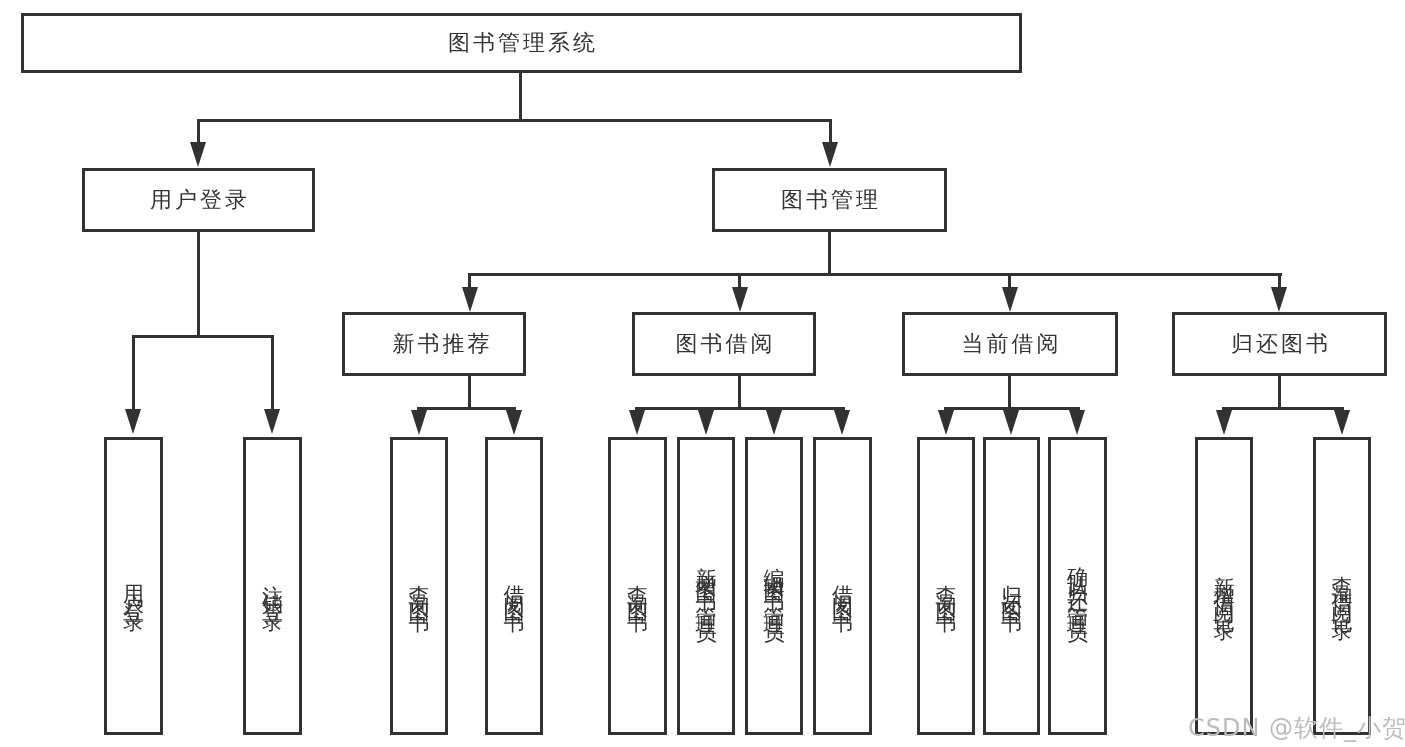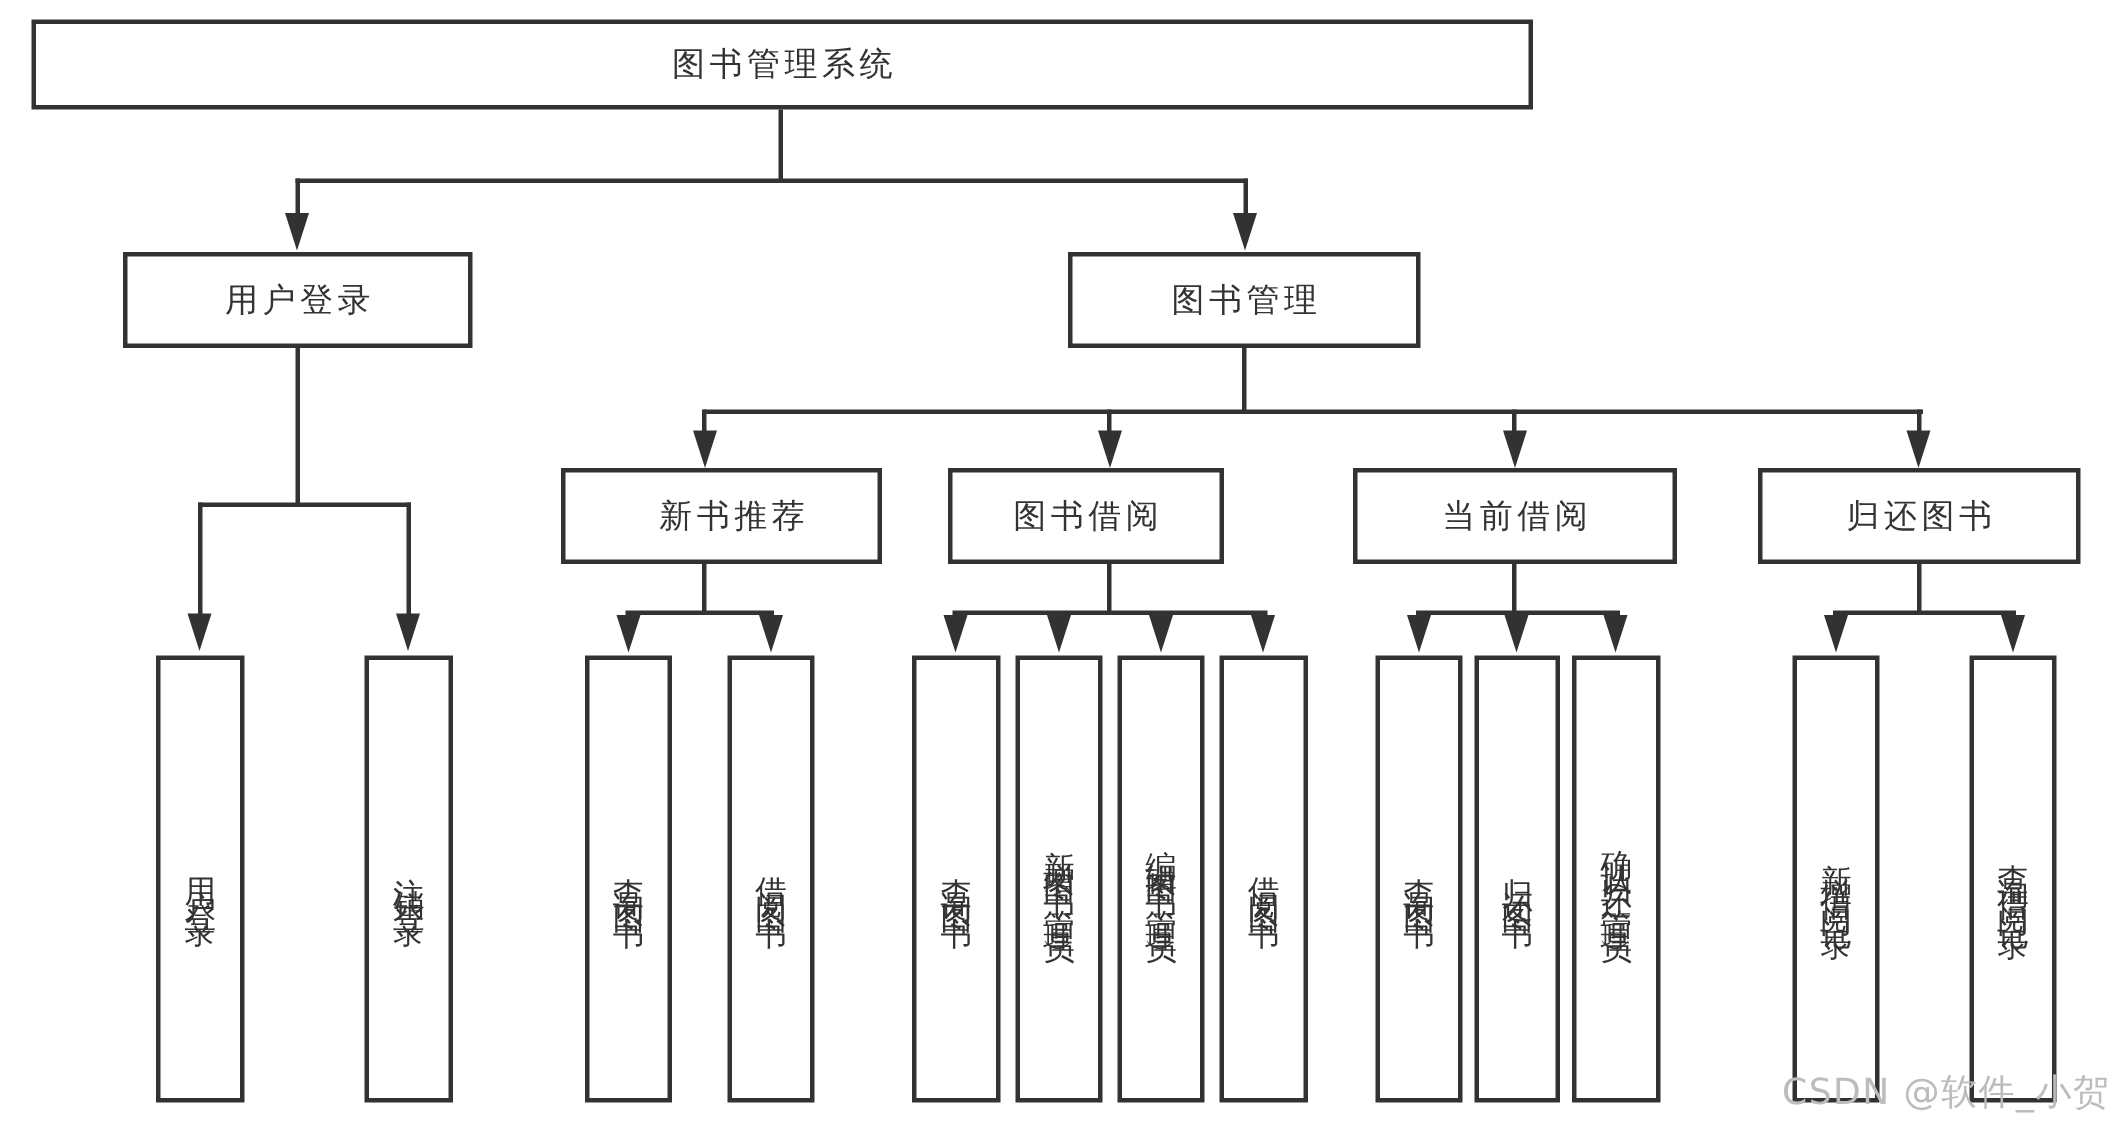--- a/index.html
+++ b/index.html
@@ -95,21 +95,21 @@
   <div class="hline" style="left:469px; top:273px; width:813px;"></div>
   <div class="vline" style="left:468px; top:273px; height:16px;"></div>
   <div class="arrow" style="left:462px; top:287px;"></div>
   <div class="vline" style="left:738px; top:273px; height:16px;"></div>
   <div class="arrow" style="left:732px; top:287px;"></div>
   <div class="vline" style="left:1008px; top:273px; height:16px;"></div>
   <div class="arrow" style="left:1002px; top:287px;"></div>
   <div class="vline" style="left:1278px; top:273px; height:16px;"></div>
   <div class="arrow" style="left:1271px; top:287px;"></div>
 
-  <div class="box" style="left:374px; top:312px; width:214px; height:64px;padding-left:17px;">新书推荐</div>
+  <div class="box" style="left:342px; top:312px; width:184px; height:64px;padding-left:17px;">新书推荐</div>
   <div class="box" style="left:632px; top:312px; width:184px; height:64px;">图书借阅</div>
   <div class="box" style="left:902px; top:312px; width:216px; height:64px;">当前借阅</div>
   <div class="box" style="left:1172px; top:312px; width:215px; height:64px;">归还图书</div>
 
   <div class="vline" style="left:468px; top:376px; height:34px;"></div>
   <div class="hline" style="left:417px; top:407px; width:99px;"></div>
   <div class="arrow" style="left:411px; top:410px;"></div>
   <div class="arrow" style="left:506px; top:410px;"></div>
 
   <div class="vline" style="left:738px; top:376px; height:34px;"></div>

